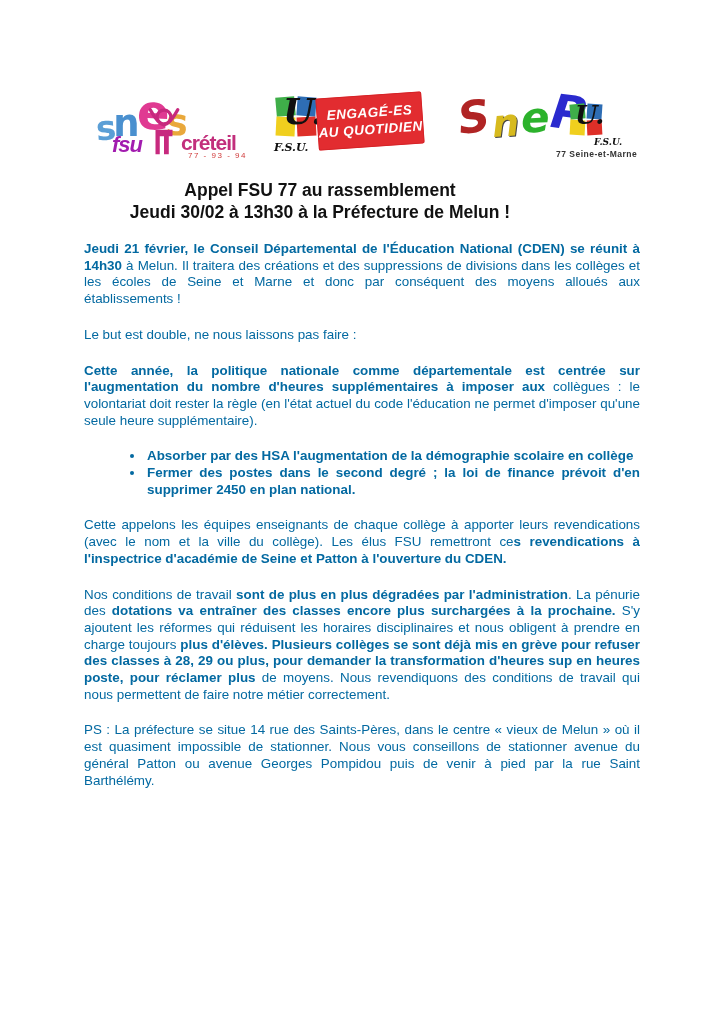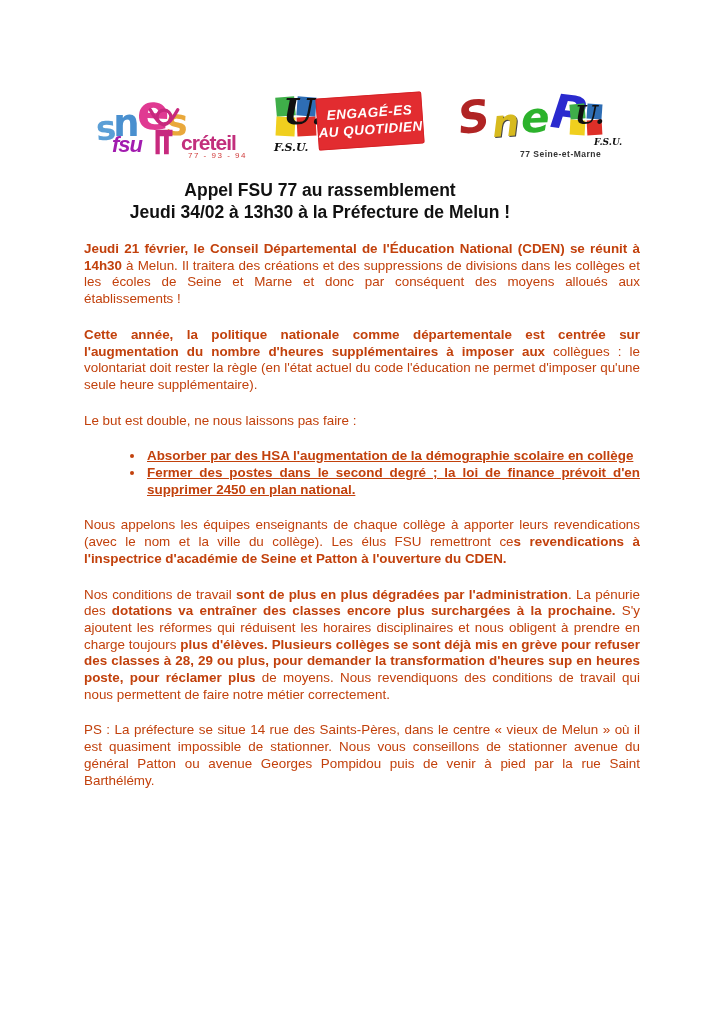--- a/index.html
+++ b/index.html
@@ -48,31 +48,31 @@
   .snep-word .l1{font-size:44px;color:#b02424;display:inline-block;transform:rotate(-8deg);}
   .snep-word .l2{font-size:38px;color:#d7ba1e;display:inline-block;transform:rotate(-4deg);position:relative;top:4px;text-shadow:1px 1px 0 #444;}
   .snep-word .l3{font-size:42px;color:#2cb22c;display:inline-block;transform:rotate(-2deg);}
   .snep-word .l4{font-size:47px;color:#2a2ace;display:inline-block;transform:rotate(7deg);position:relative;top:-3px;}
   .logo-snep-fsu{position:absolute;left:570px;top:104px;width:32px;height:32px;}
   .logo-snep-fsu .fsu-squares span{width:15px;height:15px;}
   .logo-snep-fsu .fsu-u{position:absolute;left:5px;top:-2px;font-family:"DejaVu Serif",serif;font-style:italic;
                         font-weight:bold;font-size:26px;color:#101010;line-height:1;}
   .snep-sigle{position:absolute;left:594px;top:137px;font-family:"DejaVu Serif",serif;font-style:italic;
               font-weight:bold;font-size:9px;color:#101010;}
-  .snep-dept{position:absolute;left:520px;top:149px;font-size:8.5px;font-weight:bold;color:#333;letter-spacing:0.5px;}
+  .snep-dept{position:absolute;left:556px;top:149px;font-size:8.5px;font-weight:bold;color:#333;letter-spacing:0.5px;}
 
   
   .title{position:absolute;top:179px;left:0;width:640px;text-align:center;
          font-weight:bold;font-size:17.5px;line-height:22px;color:#111;}
 
   
   .content{position:absolute;top:241px;left:84px;width:556px;
-           font-size:13.4px;line-height:16.7px;text-align:justify;color:#c2410c;}
+           font-size:13.4px;line-height:16.7px;text-align:justify;color:#0369a1;}
   .content p{margin:0 0 19px 0;}
-  .content ul{margin:0 0 19px 0;padding-left:61px;text-decoration:underline;}
+  .content ul{margin:0 0 19px 0;padding-left:61px;}
   .content li{margin:0;padding-left:2px;}
   .content .bold{font-weight:bold;}
 </style>
 </head>
 <body>
 
 <div class="page">
 
   <div class="header">
 
@@ -116,29 +116,29 @@
           <span class="sq-r"></span>
       </div>
       <div class="fsu-u">U.</div>
     </div>
     <div class="snep-sigle">F.S.U.</div>
     <div class="snep-dept">77 Seine-et-Marne</div>
   </div>
 
   <div class="title">
     <div>Appel FSU 77 au rassemblement</div>
-    <div>Jeudi 34/02 à 13h30 à la Préfecture de Melun !</div>
+    <div>Jeudi 30/02 à 13h30 à la Préfecture de Melun !</div>
   </div>
 
   <div class="content">
       <p><span class="bold">Jeudi 21 février, le Conseil Départemental de l'Éducation National (CDEN) se réunit à 14h30</span><span> à Melun. Il traitera des créations et des suppressions de divisions dans les collèges et les écoles de Seine et Marne et donc par conséquent des moyens alloués aux établissements !</span></p>
+      <p><span>Le but est double, ne nous laissons pas faire :</span></p>
       <p><span class="bold">Cette année, la politique nationale comme départementale est centrée sur l'augmentation du nombre d'heures supplémentaires à imposer aux</span><span> collègues : le volontariat doit rester la règle (en l'état actuel du code l'éducation ne permet d'imposer qu'une seule heure supplémentaire).</span></p>
-      <p><span>Le but est double, ne nous laissons pas faire :</span></p>
       <ul>
         <li><span class="bold">Absorber par des HSA l'augmentation de la démographie scolaire en collège</span></li>
         <li><span class="bold">Fermer des postes dans le second degré ; la loi de finance prévoit d'en supprimer 2450 en plan national.</span></li>
       </ul>
-      <p><span>Nous appelons les équipes enseignants de chaque collège à apporter leurs revendications (avec le nom et la ville du collège). Les élus FSU remettront ce</span><span class="bold">s revendications à l'inspectrice d'académie de Seine et Patton à l'ouverture du CDEN.</span></p>
+      <p><span>Cette appelons les équipes enseignants de chaque collège à apporter leurs revendications (avec le nom et la ville du collège). Les élus FSU remettront ce</span><span class="bold">s revendications à l'inspectrice d'académie de Seine et Patton à l'ouverture du CDEN.</span></p>
       <p><span>Nos conditions de travail </span><span class="bold">sont de plus en plus dégradées par l'administration</span><span>. La pénurie des </span><span class="bold">dotations va entraîner des classes encore plus surchargées à la prochaine.</span><span> S'y ajoutent les réformes qui réduisent les horaires disciplinaires et nous obligent à prendre en charge toujours </span><span class="bold">plus d'élèves. Plusieurs collèges se sont déjà mis en grève pour refuser des classes à 28, 29 ou plus, pour demander la transformation d'heures sup en heures poste, pour réclamer plus</span><span> de moyens. Nous revendiquons des conditions de travail qui nous permettent de faire notre métier correctement.</span></p>
       <p><span>PS : La préfecture se situe 14 rue des Saints-Pères, dans le centre « vieux de Melun » où il est quasiment impossible de stationner. Nous vous conseillons de stationner avenue du général Patton ou avenue Georges Pompidou puis de venir à pied par la rue Saint Barthélémy.</span></p>
     </div>
 
 </div>
 
 </body></html>

